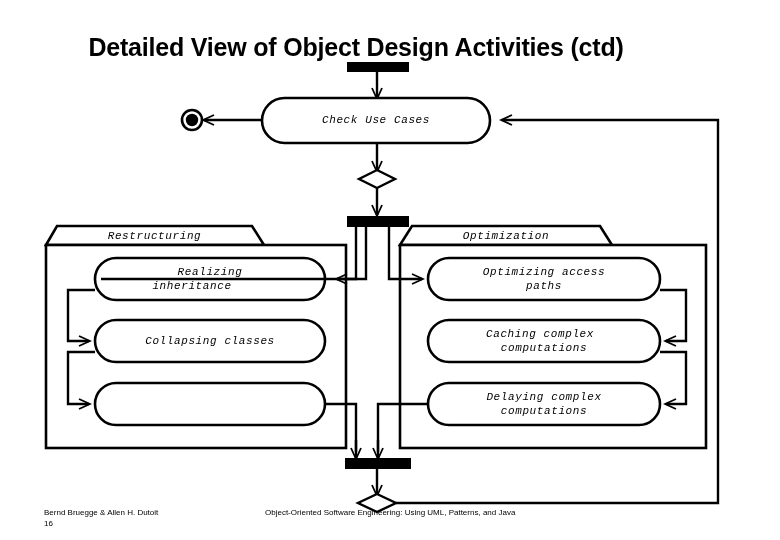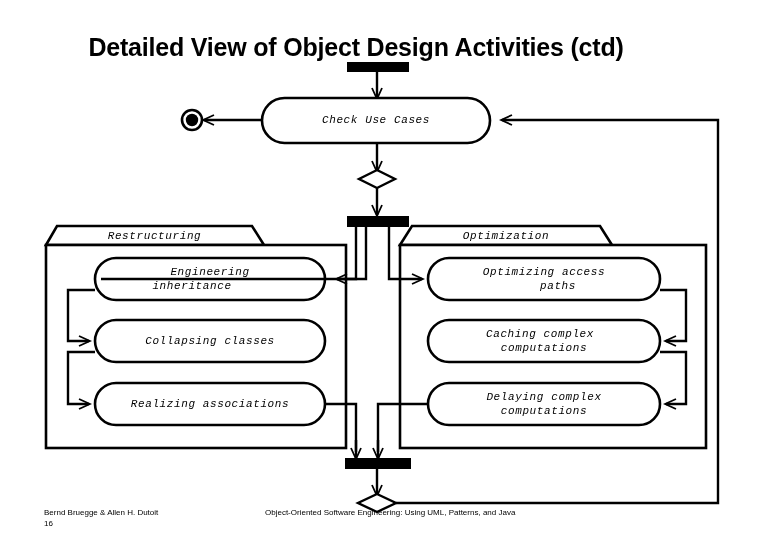--- a/index.html
+++ b/index.html
@@ -140,29 +140,28 @@
     <line x1="377" y1="469" x2="377" y2="495" stroke="#000000" stroke-width="2.4" marker-end="url(#arrowOpen)"></line>
 
     <polygon points="377,494 396,503 377,512 358,503" fill="#ffffff" stroke="#000000" stroke-width="2.4"></polygon>
   </svg>
 
   <div class="node-label" style="left:262px; top:113px; width:228px;">Check Use Cases</div>
 
   <div class="pkg-label" style="left:57px; top:230px; width:195px;">Restructuring</div>
   <div class="pkg-label" style="left:412px; top:230px; width:188px;">Optimization</div>
 
-  <div class="node-label" style="left:95px; top:265px; width:230px;">Engineering</div>
+  <div class="node-label" style="left:95px; top:265px; width:230px;">Realizing</div>
   <div class="node-label" style="left:95px; top:279px; width:194px;">inheritance</div>
 
   <div class="node-label" style="left:95px; top:334px; width:230px;">Collapsing classes</div>
 
-  <div class="node-label" style="left:95px; top:397px; width:230px;">Realizing associations</div>
 
   <div class="node-label" style="left:428px; top:265px; width:232px;">Optimizing access</div>
-  <div class="node-label" style="left:428px; top:279px; width:232px;padding-left:14px;">paths</div>
+  <div class="node-label" style="left:428px; top:279px; width:232px;">paths</div>
 
   <div class="node-label" style="left:428px; top:327px; width:224px;">Caching complex</div>
   <div class="node-label" style="left:428px; top:341px; width:232px;">computations</div>
 
   <div class="node-label" style="left:428px; top:390px; width:232px;">Delaying complex</div>
   <div class="node-label" style="left:428px; top:404px; width:232px;">computations</div>
 
   <div class="footer-text" id="footer-authors">Bernd Bruegge &amp; Allen H. Dutoit</div>
   <div class="footer-text" id="footer-page">16</div>
   <div class="footer-text" id="footer-book">Object-Oriented Software Engineering: Using UML, Patterns, and Java</div>

